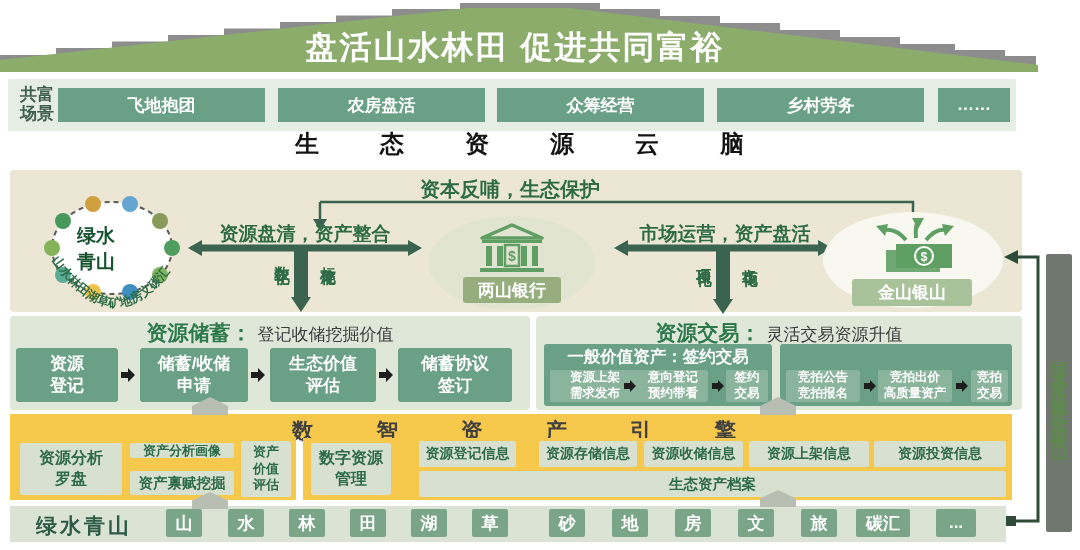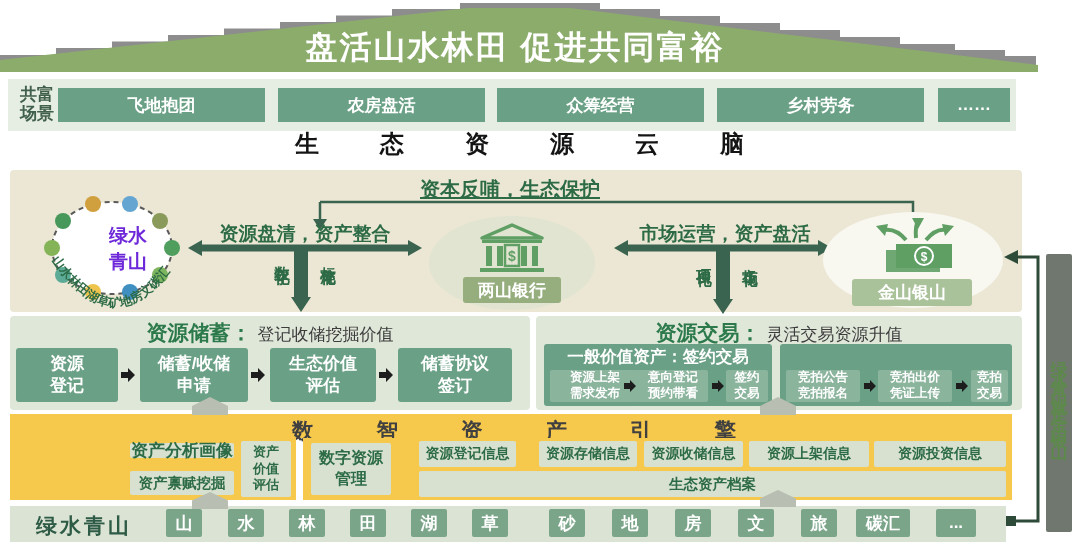--- a/index.html
+++ b/index.html
@@ -15,21 +15,21 @@
     font-weight:bold;display:flex;align-items:center;justify-content:center;}
   .brain-title{position:absolute;left:295px;top:128px;font-size:24px;font-weight:bold;color:#141414;
     letter-spacing:61px;white-space:nowrap;}
   .eco-panel{position:absolute;left:10px;top:170px;width:1012px;height:142px;background:#ebe7d4;border-radius:4px;}
   .flow-label{position:absolute;color:#2d6b46;font-size:19px;font-weight:bold;text-align:center;white-space:nowrap;}
   .vtext{position:absolute;writing-mode:vertical-rl;text-orientation:upright;color:#2d6b46;
     font-size:15.5px;font-weight:bold;letter-spacing:2px;}
   .ell{position:absolute;border-radius:50%;}
   .glabel{position:absolute;color:#fff;font-weight:bold;font-size:17px;display:flex;align-items:center;
     justify-content:center;border-radius:3px;}
-  .green-name{position:absolute;left:77px;top:223px;width:70px;text-align:right;color:#6d28d9;
+  .green-name{position:absolute;left:77px;top:223px;width:70px;text-align:left;color:#14532d;
     font-size:19px;font-weight:bold;line-height:1.35;}
   .proc-panel{position:absolute;top:316px;height:94px;background:#dfe7d9;border-radius:4px;}
   .proc-head{position:absolute;top:319px;height:26px;display:flex;align-items:baseline;justify-content:center;white-space:nowrap;}
   .proc-head .t{color:#2c7a4b;font-size:21px;font-weight:bold;}
   .proc-head .s{color:#3c3c3c;font-size:17px;margin-left:6px;font-weight:500;}
   .proc-box{position:absolute;top:348px;height:54px;background:#6aa085;border-radius:3px;color:#fff;
     font-size:17px;font-weight:bold;line-height:1.3;display:flex;flex-direction:column;align-items:center;justify-content:center;text-align:center;}
   .trade-group{position:absolute;top:344px;height:62px;background:#6aa085;border-radius:3px;}
   .trade-title{position:absolute;top:346px;height:20px;color:#fff;font-size:16.5px;font-weight:bold;
     text-align:center;white-space:nowrap;}
@@ -70,21 +70,21 @@
   <div class="scene-box" style="left:58px;width:207px;">飞地抱团</div>
   <div class="scene-box" style="left:278px;width:207px;">农房盘活</div>
   <div class="scene-box" style="left:497px;width:207px;">众筹经营</div>
   <div class="scene-box" style="left:717px;width:207px;">乡村劳务</div>
   <div class="scene-box" style="left:938px;width:72px;">……</div>
 
   <div class="brain-title">生态资源云脑</div>
 
   <div class="eco-panel"></div>
 
-  <div class="flow-label" style="left:375px;top:176px;width:270px;font-size:20px;text-decoration:underline;">资本反哺，生态保护</div>
+  <div class="flow-label" style="left:375px;top:176px;width:270px;font-size:20px;">资本反哺，生态保护</div>
   <svg class="abs" style="left:300px;top:190px;" width="640" height="46">
     <path d="M20,12 H613 V24" stroke="#3a6450" stroke-width="2.5" fill="none"></path>
     <path d="M20,12 V30" stroke="#3a6450" stroke-width="2.5" fill="none"></path>
     <polygon points="13,29 27,29 20,40" fill="#3a6450"></polygon>
   </svg>
 
   <svg class="abs" style="left:40px;top:194px;overflow:visible;" width="150" height="128">
     <ellipse cx="72" cy="54" rx="60" ry="46" fill="#ffffff" stroke="#5a5a5a" stroke-width="2" stroke-dasharray="5,4"></ellipse>
     <circle cx="132" cy="54" r="8" fill="#4f9e5e"></circle>
     <circle cx="120" cy="81" r="8" fill="#7db45e"></circle>
@@ -224,36 +224,40 @@
   <div class="trade-group" style="left:780px;width:232px;"></div>
   <div class="tchip" style="left:786px;width:74px;">
     <span>竞拍公告</span>
     <span>竞拍报名</span>
   </div>
   <svg class="abs" style="left:863px;top:379px;" width="14" height="14">
     <polygon points="1,4 7,4 7,1 13,7 7,13 7,10 1,10" fill="#1d1d1d"></polygon>
   </svg>
   <div class="tchip" style="left:878px;width:74px;">
     <span>竞拍出价</span>
-    <span>凭证上传</span>
+    <span>高质量资产</span>
   </div>
   <svg class="abs" style="left:955px;top:379px;" width="14" height="14">
     <polygon points="1,4 7,4 7,1 13,7 7,13 7,10 1,10" fill="#1d1d1d"></polygon>
   </svg>
   <div class="tchip" style="left:971px;width:37px;">
     <span>竞拍</span>
     <span>交易</span>
   </div>
 
   <div class="engine-strip"></div>
   <div class="engine-title">数智资产引擎</div>
   <div class="engine-box" style="left:10px;top:438px;width:286px;height:62px;"></div>
   <div class="engine-box" style="left:303px;top:438px;width:709px;height:62px;"></div>
 
-  <div class="sagebox" style="left:130px;top:443px;width:104px;height:15px;font-size:17px;">资产分析画像</div>
+  <div class="sagebox" style="left:20px;top:443px;width:102px;height:52px;font-size:16px;line-height:1.3;">
+    <span>资源分析</span>
+    <span>罗盘</span>
+  </div>
+  <div class="sagebox" style="left:130px;top:443px;width:104px;height:15px;font-size:13px;">资产分析画像</div>
   <div class="sagebox" style="left:130px;top:471px;width:104px;height:24px;font-size:14.5px;">资产禀赋挖掘</div>
   <div class="sagebox" style="left:241px;top:441px;width:50px;height:56px;font-size:13px;line-height:1.3;">
     <span>资产</span>
     <span>价值</span>
     <span>评估</span>
   </div>
 
   <div class="sagebox" style="left:311px;top:443px;width:80px;height:52px;font-size:16px;line-height:1.3;">
     <span>数字资源</span>
     <span>管理</span>

